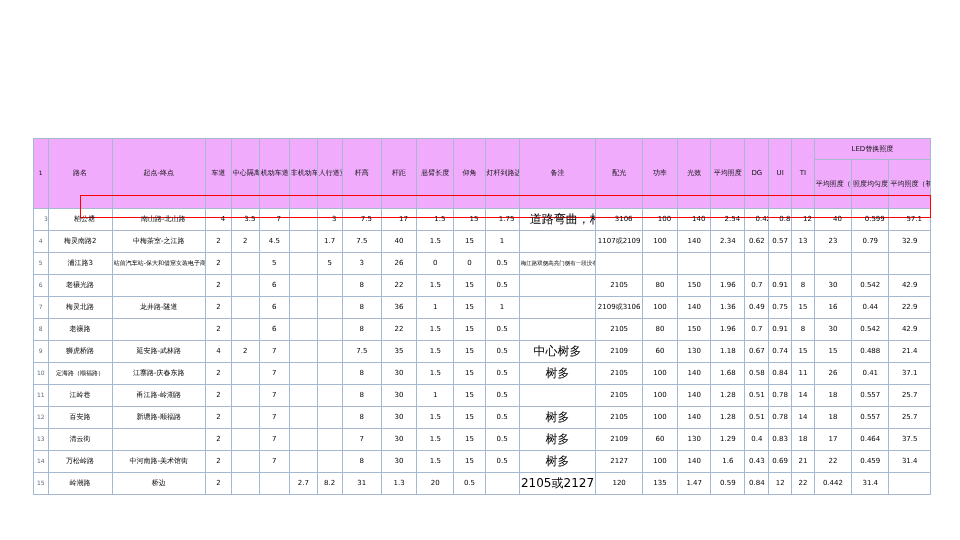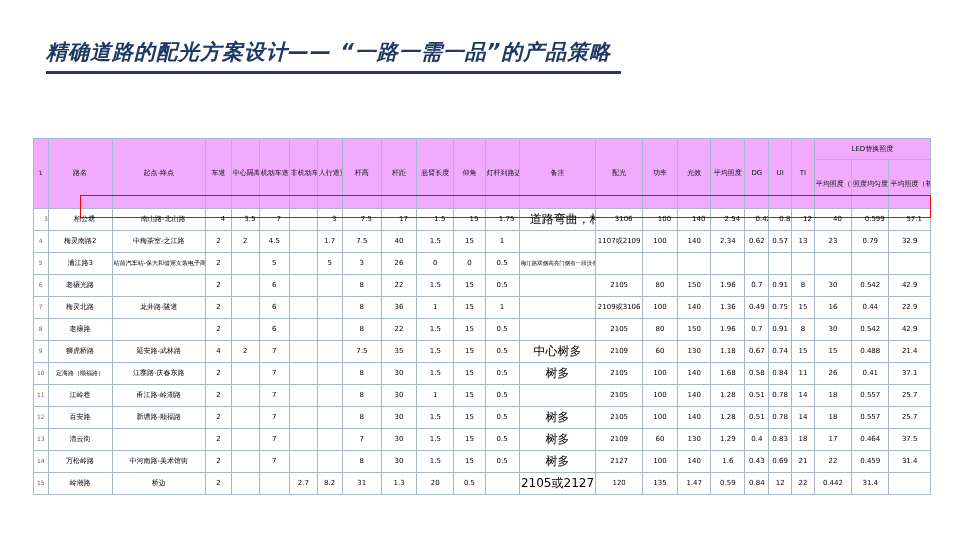--- a/index.html
+++ b/index.html
@@ -101,24 +101,20 @@
     pointer-events: none;
     box-sizing: border-box;
   }
   .grp-label { font-size: 12px; }
 </style>
 </head>
 <body>
 
 <div class="slide">
 
-  <div class="title-wrap">
-    <div class="title-text">精确道路的配光方案设计——  “一路一需一品”的产品策略</div>
-    <div class="title-underline"></div>
-  </div>
 
   <div class="table-wrap">
     <div class="hl-box"></div>
     <table class="sheet">
       <colgroup>
         <col style="width:14px">
         <col style="width:62px">
         <col style="width:90px">
         <col style="width:25px">
         <col style="width:27px">

